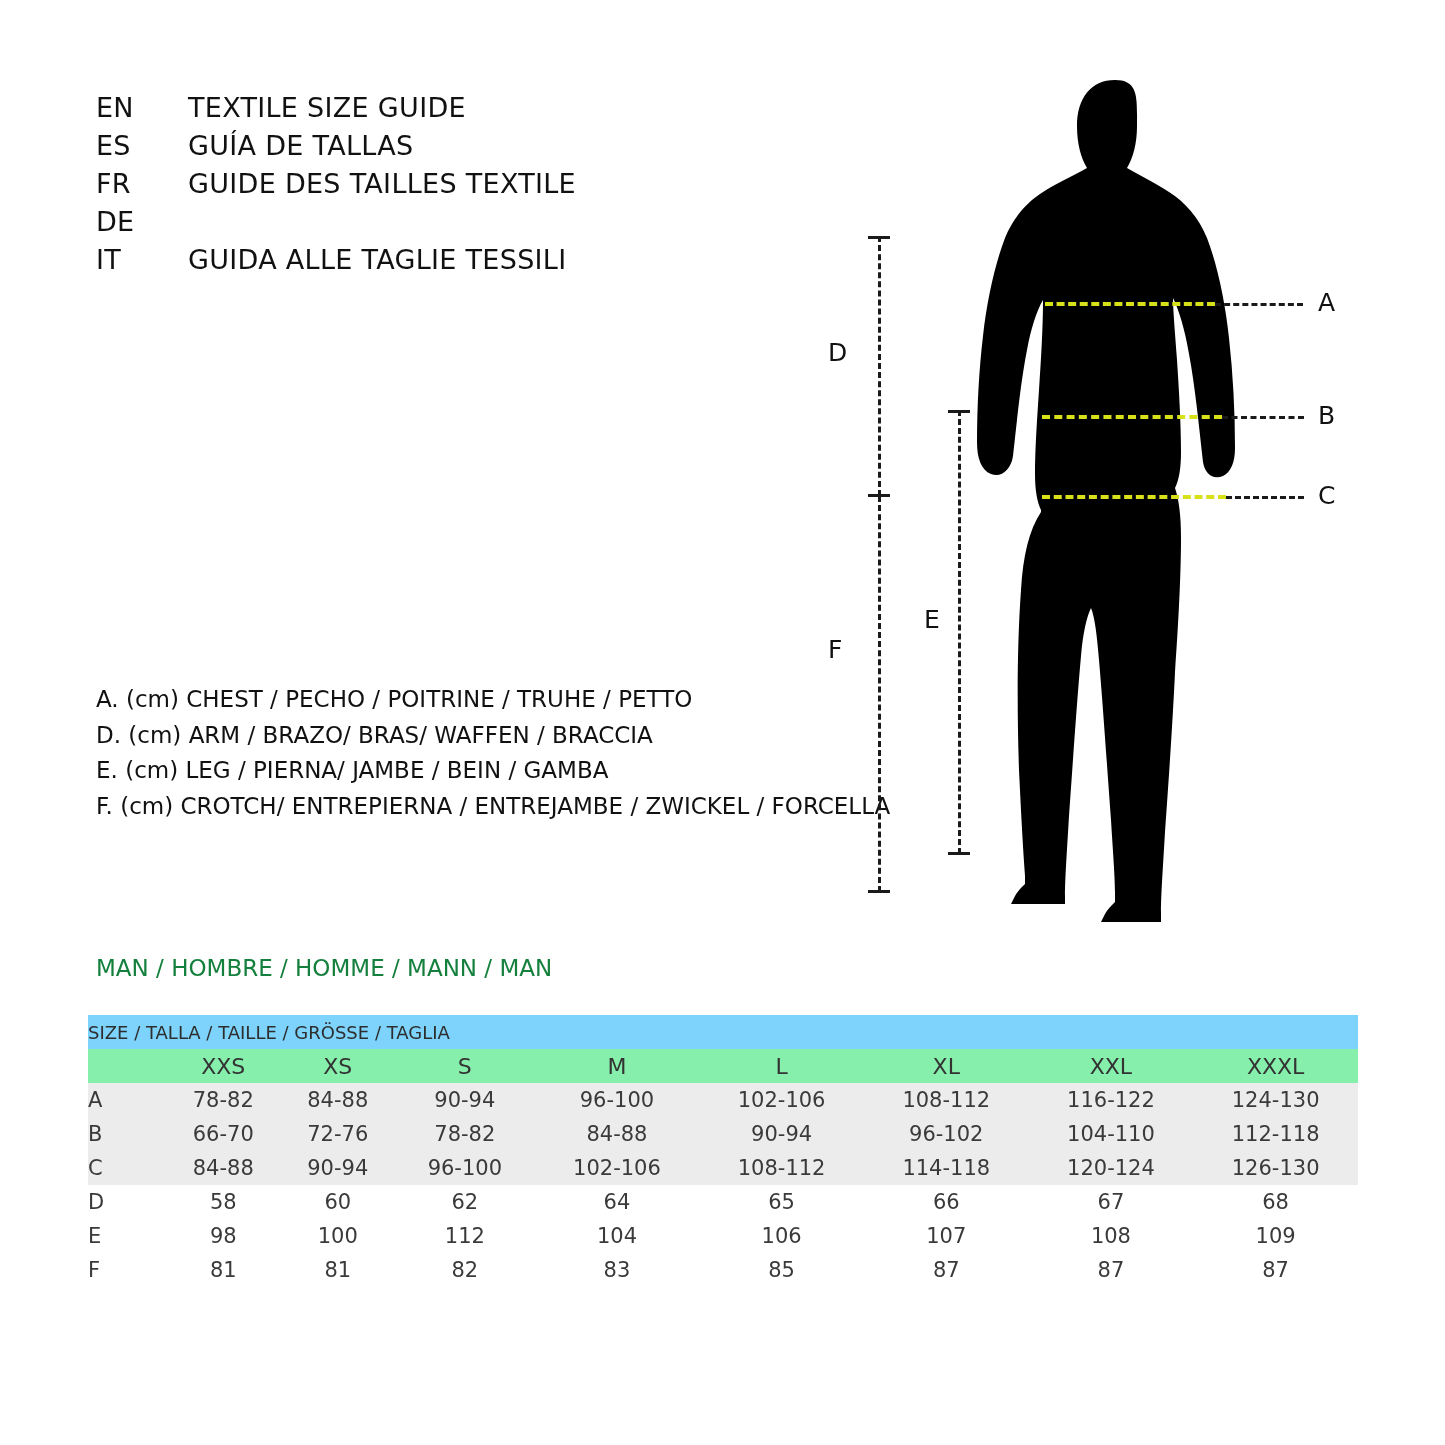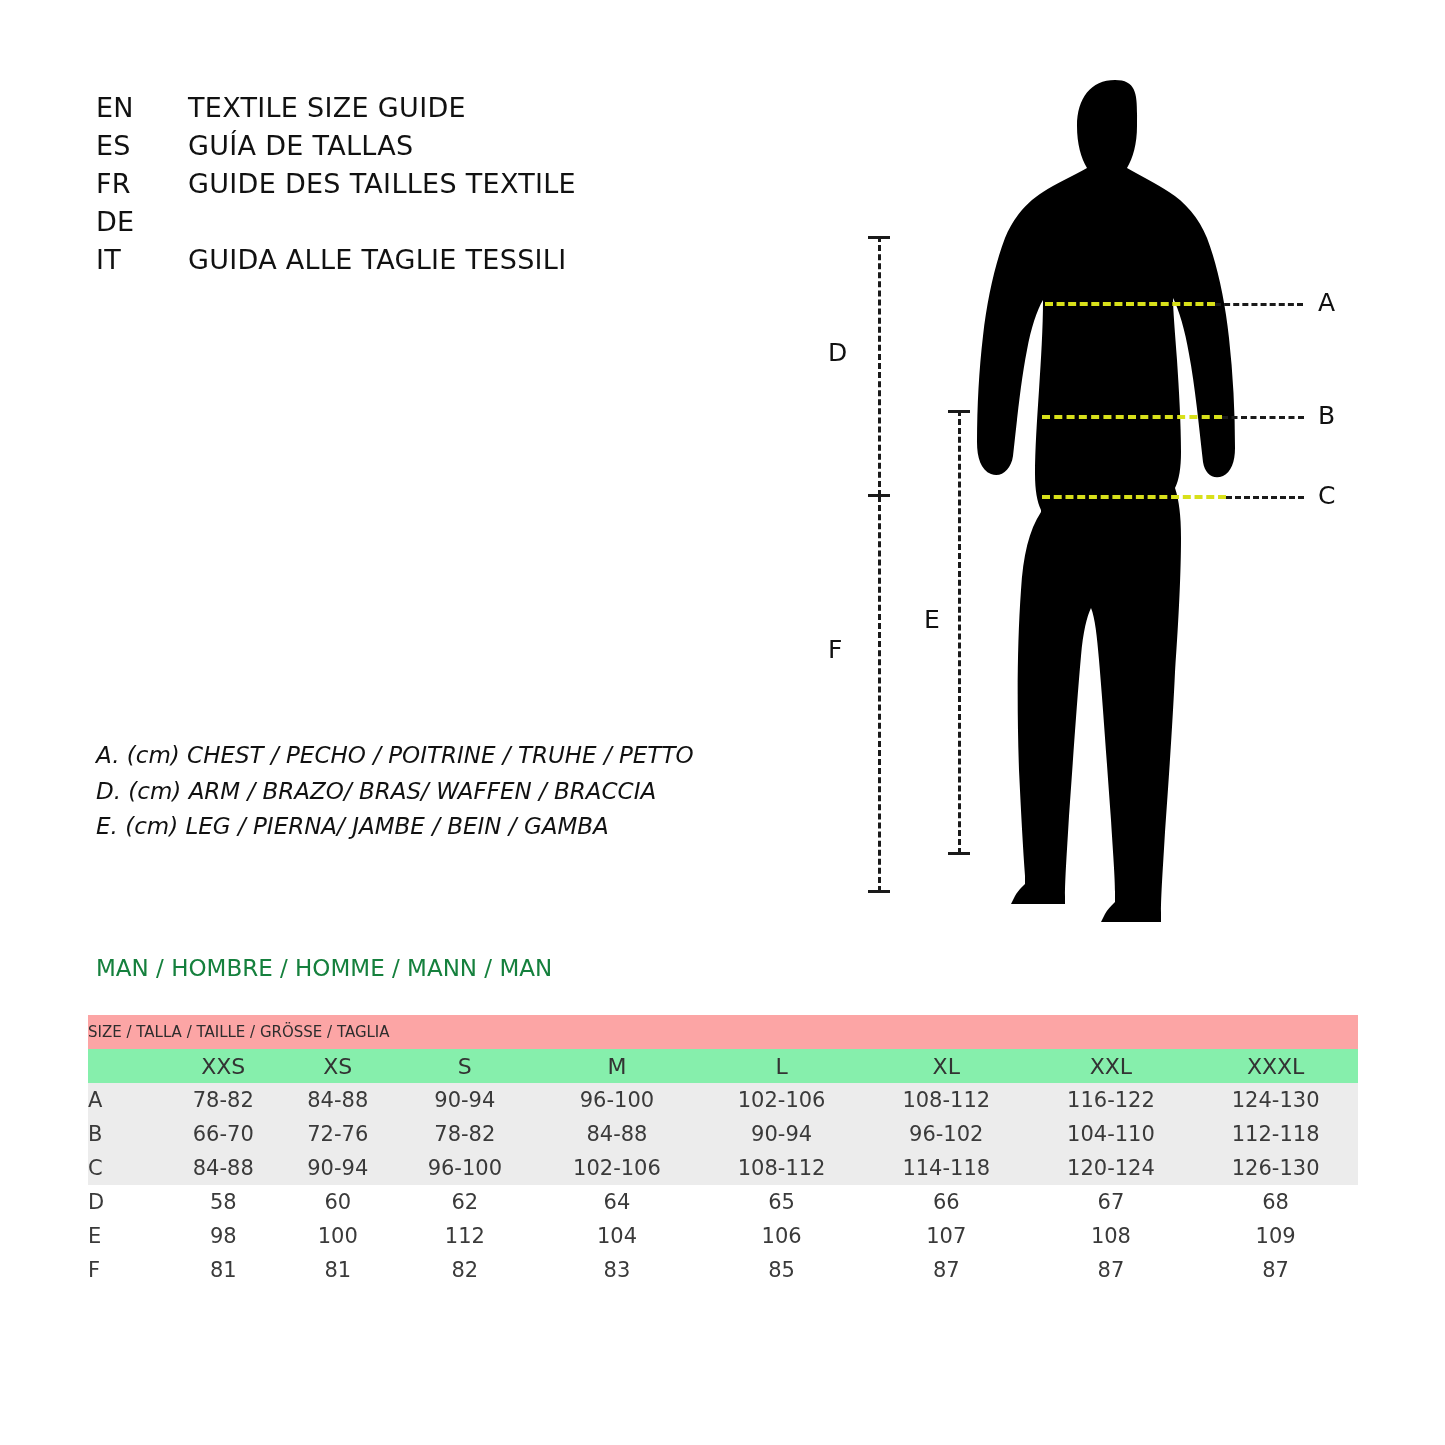--- a/index.html
+++ b/index.html
@@ -34,23 +34,22 @@
   .title-lang {
     width: 92px;
     flex: 0 0 92px;
   }
   .title-text { white-space: nowrap; }
 
   
   #legend-block {
     position: absolute;
     left: 96px;
-    top: 738px;
+    top: 682px;
     width: 800px;
-    font-style: italic;
   }
   .legend-row {
     font-size: 23px;
     line-height: 35.5px;
     color: #111;
     white-space: nowrap;
   }
   #gender-row {
     position: absolute;
     left: 96px;
@@ -69,26 +68,26 @@
     border-collapse: collapse;
     font-size: 21px;
     color: #3a3a3a;
   }
   #size-table td, #size-table th {
     padding: 0;
     font-weight: normal;
     height: 34px;
   }
   .hdr-band td {
-    background: #fca5a5;
+    background: #7dd3fc;
     color: #2d2d2d;
     text-align: left;
     padding-left: 10px;
     height: 36px;
-    font-size: 15px;
+    font-size: 18px;
   }
   .sizes-row td {
     background: #86efac;
     text-align: center;
     height: 38px;
     font-size: 22px;
     color: #333;
   }
   .row-shaded td { background: #ececec; }
   .row-plain td { background: #ffffff; }
@@ -161,20 +160,21 @@
   <div class="title-row">
     <span class="title-lang">IT</span>
     <span class="title-text">GUIDA ALLE TAGLIE TESSILI</span>
   </div>
 </div>
 
 <div id="legend-block">
   <div class="legend-row">A. (cm) CHEST / PECHO / POITRINE / TRUHE / PETTO</div>
   <div class="legend-row">D. (cm) ARM / BRAZO/ BRAS/ WAFFEN / BRACCIA</div>
   <div class="legend-row">E. (cm) LEG / PIERNA/ JAMBE / BEIN / GAMBA</div>
+  <div class="legend-row">F. (cm) CROTCH/ ENTREPIERNA / ENTREJAMBE / ZWICKEL / FORCELLA</div>
 </div>
 <div id="gender-row">MAN / HOMBRE / HOMME / MANN / MAN</div>
 
 <div id="figure-area">
 
   <svg id="silhouette" width="600" height="900" viewBox="0 0 600 900">
     <path fill="#000000" d="
       M 300 20
       C 276 20 262 38 262 66
       C 262 84 266 98 272 108

